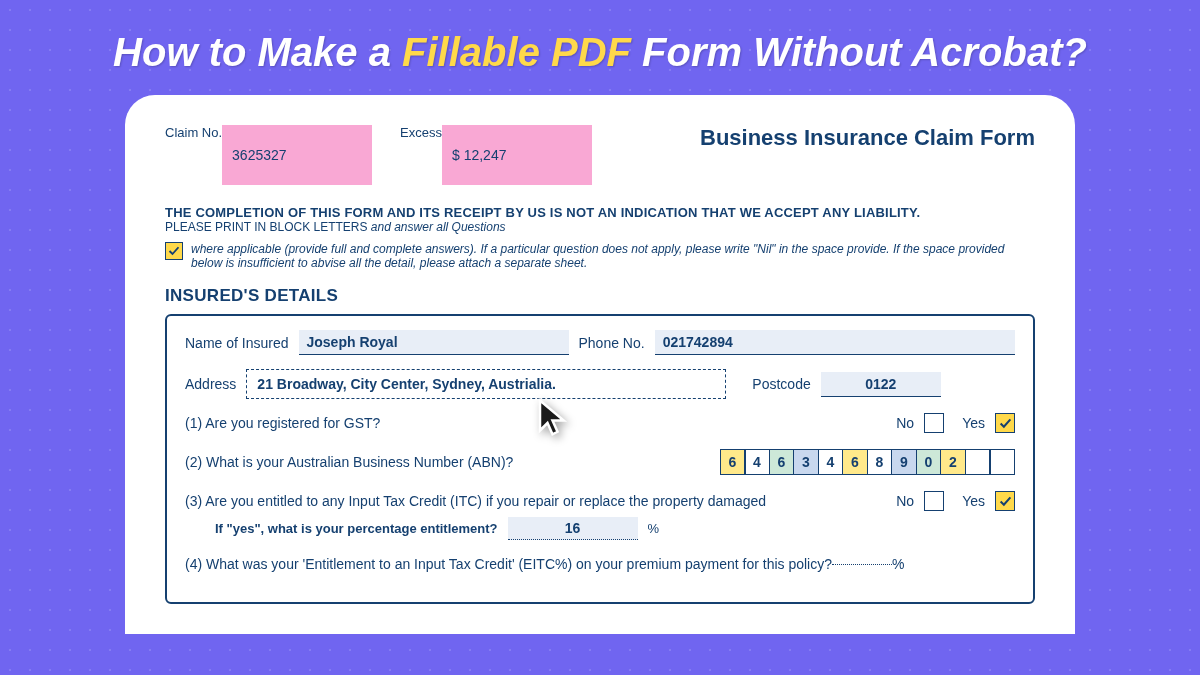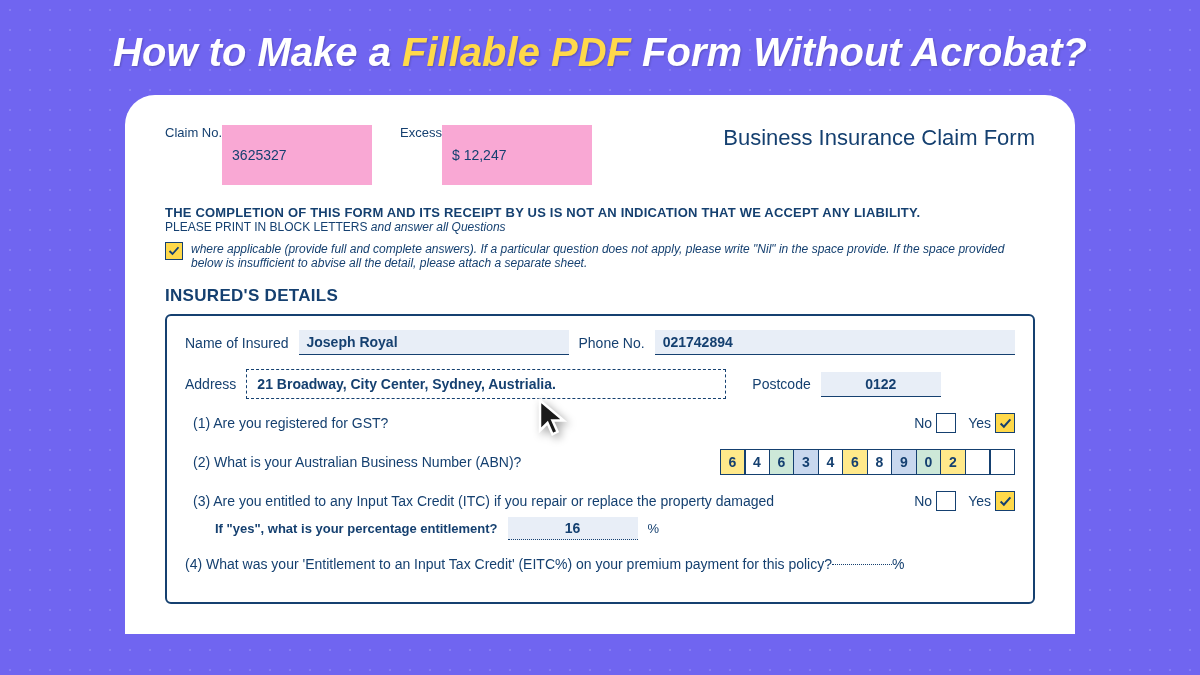--- a/index.html
+++ b/index.html
@@ -38,21 +38,21 @@
 .field-label { font-size: 13px; color: #154070; }
 .field-input {
   background: #f9a8d4;
   padding: 22px 10px;
   font-size: 14px;
   color: #154070;
   min-width: 150px;
 }
 .form-title {
   font-size: 22px;
-  font-weight: normal;
+  font-weight: bold;
   color: #154070;
   margin-left: auto;
 }
 .disclaimer {
   font-size: 13px;
   font-weight: bold;
   color: #154070;
   margin-top: 20px;
   letter-spacing: 0.2px;
 }
@@ -116,22 +116,22 @@
   flex: 1;
   background: #fff;
 }
 .question-row {
   display: flex;
   align-items: center;
   margin-bottom: 16px;
   font-size: 14px;
   color: #154070;
 }
-.question-row .q-text { flex: 1; margin-left: 8px; }
-.yn-group { display: flex; align-items: center; gap: 4px; }
+.question-row .q-text { flex: 1; }
+.yn-group { display: flex; align-items: center; gap: 10px; }
 .yn-label { font-size: 14px; color: #154070; }
 .empty-box {
   width: 20px;
   height: 20px;
   border: 1.5px solid #154070;
   background: #fff;
 }
 .checked-box {
   width: 20px;
   height: 20px;

